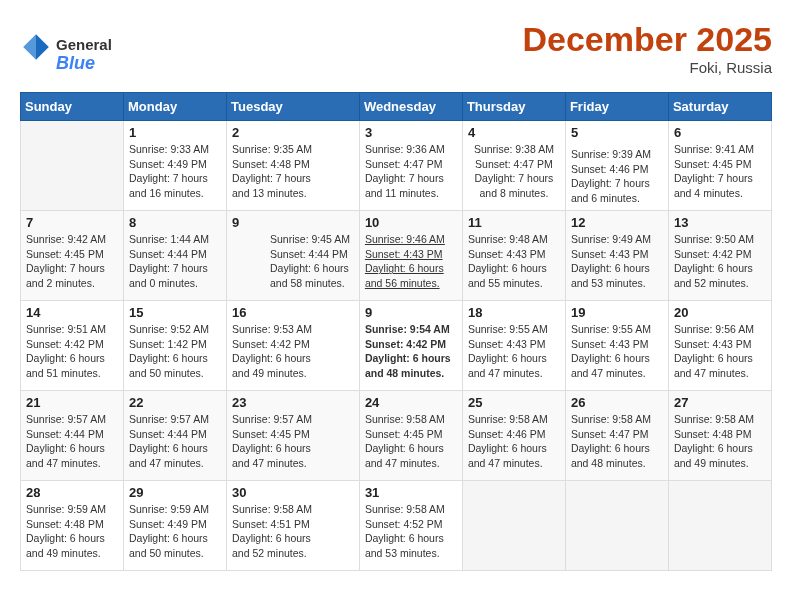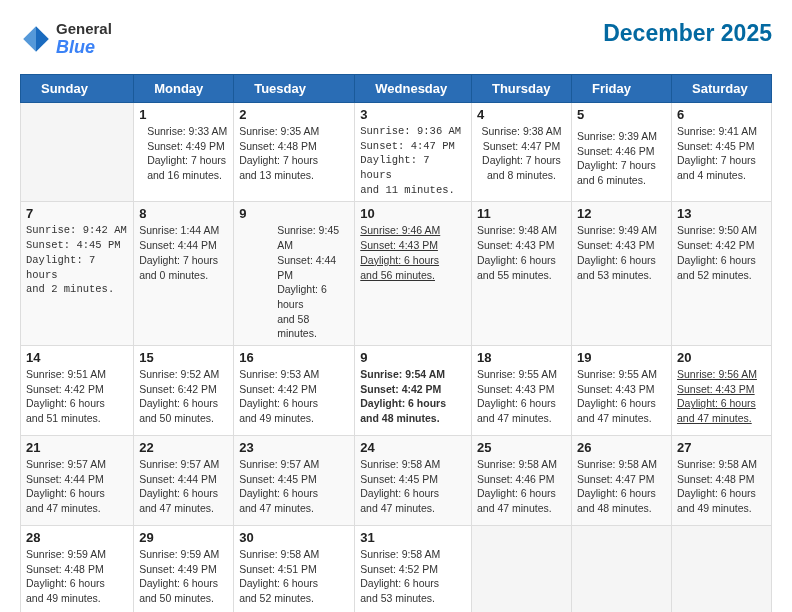--- a/index.html
+++ b/index.html
@@ -20,37 +20,37 @@
       display: flex;
       align-items: center;
       gap: 4px;
     }
     .logo-icon {
       width: 32px;
       height: 32px;
     }
     .title-block { text-align: right; }
     .month-title {
-      font-size: 23px;
+      font-size: 34px;
       font-weight: bold;
-      color: #0369a1;
+      color: #c2410c;
     }
     .location {
       font-size: 15px;
       color: #444;
     }
     .calendar {
       width: 100%;
       border-collapse: collapse;
       font-size: 11px;
     }
     .calendar th {
       background: #2a6db5;
       color: #fff;
-      padding: 6px 20px;
+      padding: 6px 4px;
       text-align: left;
       font-size: 13px;
       font-weight: bold;
       border: 1px solid #1a5a9a;
     }
     .calendar td {
       vertical-align: top;
       padding: 4px 5px;
       border: 1px solid #ddd;
       min-width: 100px;
@@ -81,61 +81,62 @@
 
 <div class="header">
   <div class="logo">
     <svg class="logo-icon" viewBox="0 0 40 40" xmlns="http://www.w3.org/2000/svg">
       <polygon points="20,4 36,20 20,20" fill="#1a6bbf"></polygon>
       <polygon points="20,4 4,20 20,20" fill="#5599d9"></polygon>
       <polygon points="4,20 20,36 20,20" fill="#5599d9"></polygon>
       <polygon points="36,20 20,36 20,20" fill="#1a6bbf"></polygon>
     </svg>
     <div>
-      <div style="font-size:15px;font-weight:bold;color:#333;">General</div>
+      <div style="font-size:15px;font-weight:bold;color:#333;margin-top:16px;">General</div>
       <div style="font-size:18px;font-weight:bold;color:#3b82f6;font-style:italic;">Blue</div>
     </div>
   </div>
   <div class="title-block">
     <div class="month-title">December 2025</div>
+    <div class="location">Foki, Russia</div>
   </div>
 </div>
 
 <table class="calendar">
   <thead>
     <tr>
     <th>Sunday</th>
         <th>Monday</th>
         <th>Tuesday</th>
         <th>Wednesday</th>
         <th>Thursday</th>
         <th>Friday</th>
         <th>Saturday</th>
       </tr>
   </thead>
   <tbody id="calendar-body">
   <tr class="week-row">
         <td class="empty-cell"></td>
         <td>
           <div class="day-num">1</div>
-          <div class="day-info" style="white-space: pre-line; margin-left: 8px;">Sunrise: 9:33 AM
+          <div class="day-info" style="white-space: pre-line;">Sunrise: 9:33 AM
 Sunset: 4:49 PM
 Daylight: 7 hours
 and 16 minutes.</div>
         </td>
         <td>
           <div class="day-num">2</div>
           <div class="day-info" style="white-space: pre-line;">Sunrise: 9:35 AM
 Sunset: 4:48 PM
 Daylight: 7 hours
 and 13 minutes.</div>
         </td>
         <td>
           <div class="day-num">3</div>
-          <div class="day-info" style="white-space: pre-line; font-family: Liberation Mono, monospace;">Sunrise: 9:36 AM
+          <div class="day-info" style="white-space: pre-line;">Sunrise: 9:36 AM
 Sunset: 4:47 PM
 Daylight: 7 hours
 and 11 minutes.</div>
         </td>
         <td>
           <div class="day-num">4</div>
           <div class="day-info" style="white-space: pre-line; text-align: center;">Sunrise: 9:38 AM
 Sunset: 4:47 PM
 Daylight: 7 hours
 and 8 minutes.</div>
@@ -151,21 +152,21 @@
           <div class="day-num">6</div>
           <div class="day-info" style="white-space: pre-line;">Sunrise: 9:41 AM
 Sunset: 4:45 PM
 Daylight: 7 hours
 and 4 minutes.</div>
         </td>
       </tr>
       <tr class="week-row">
         <td>
           <div class="day-num">7</div>
-          <div class="day-info" style="white-space: pre-line; font-family: Liberation Mono, monospace;">Sunrise: 9:42 AM
+          <div class="day-info" style="white-space: pre-line;">Sunrise: 9:42 AM
 Sunset: 4:45 PM
 Daylight: 7 hours
 and 2 minutes.</div>
         </td>
         <td>
           <div class="day-num">8</div>
           <div class="day-info" style="white-space: pre-line;">Sunrise: 1:44 AM
 Sunset: 4:44 PM
 Daylight: 7 hours
 and 0 minutes.</div>
@@ -210,21 +211,21 @@
         <td>
           <div class="day-num">14</div>
           <div class="day-info" style="white-space: pre-line;">Sunrise: 9:51 AM
 Sunset: 4:42 PM
 Daylight: 6 hours
 and 51 minutes.</div>
         </td>
         <td>
           <div class="day-num">15</div>
           <div class="day-info" style="white-space: pre-line;">Sunrise: 9:52 AM
-Sunset: 6:42 PM
+Sunset: 1:42 PM
 Daylight: 6 hours
 and 50 minutes.</div>
         </td>
         <td>
           <div class="day-num">16</div>
           <div class="day-info" style="white-space: pre-line;">Sunrise: 9:53 AM
 Sunset: 4:42 PM
 Daylight: 6 hours
 and 49 minutes.</div>
         </td>
@@ -244,21 +245,21 @@
         </td>
         <td>
           <div class="day-num">19</div>
           <div class="day-info" style="white-space: pre-line;">Sunrise: 9:55 AM
 Sunset: 4:43 PM
 Daylight: 6 hours
 and 47 minutes.</div>
         </td>
         <td>
           <div class="day-num">20</div>
-          <div class="day-info" style="white-space: pre-line; text-decoration: underline;">Sunrise: 9:56 AM
+          <div class="day-info" style="white-space: pre-line;">Sunrise: 9:56 AM
 Sunset: 4:43 PM
 Daylight: 6 hours
 and 47 minutes.</div>
         </td>
       </tr>
       <tr class="week-row">
         <td>
           <div class="day-num">21</div>
           <div class="day-info" style="white-space: pre-line;">Sunrise: 9:57 AM
 Sunset: 4:44 PM

